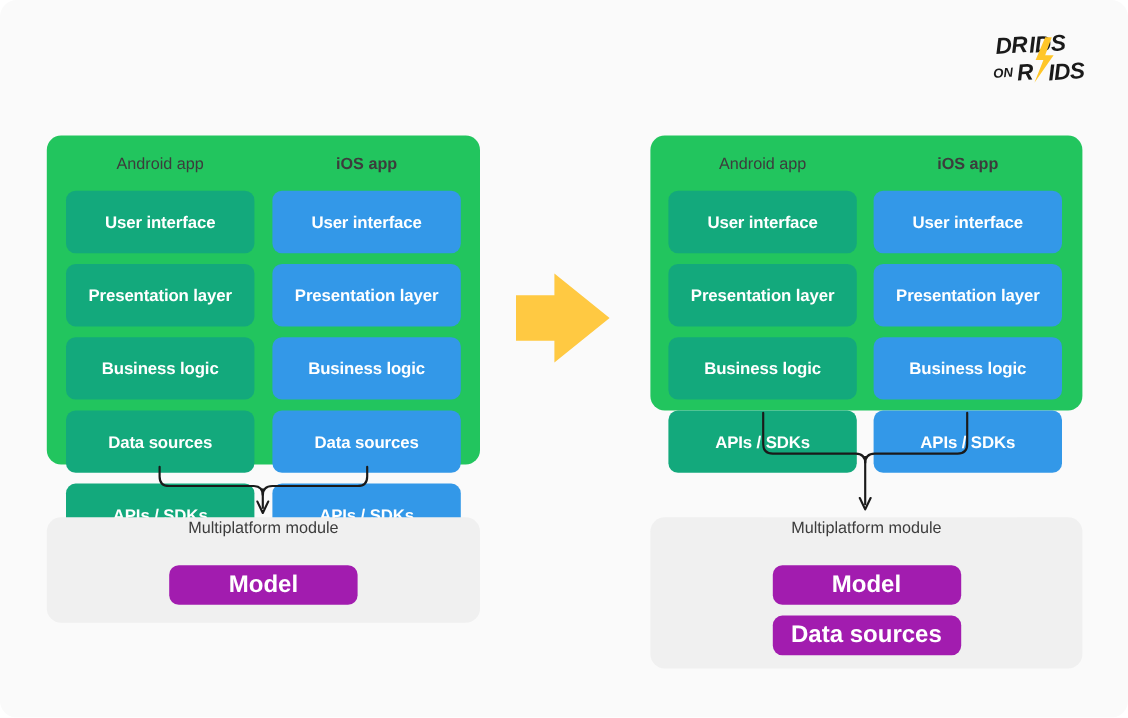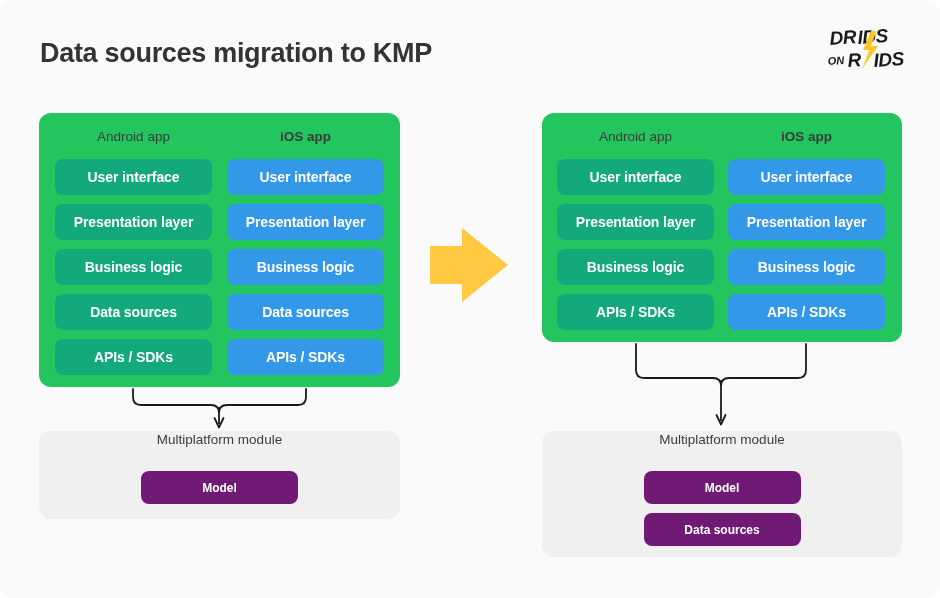--- a/index.html
+++ b/index.html
@@ -70,21 +70,21 @@
     display: flex;
     flex-direction: column;
     gap: 9px;
   }
   .layer-col.left-android  { left: 55px;  top: 159px; }
   .layer-col.left-ios      { left: 227px; top: 159px; }
   .layer-col.right-android { left: 557px; top: 159px; }
   .layer-col.right-ios     { left: 728px; top: 159px; }
 
   .layer-box {
-    height: 36px;
+    height: 52px;
     border-radius: 8px;
     display: flex;
     align-items: center;
     justify-content: center;
     color: #ffffff;
     font-size: 14px;
     font-weight: bold;
     white-space: nowrap;
     letter-spacing: -0.1px;
   }
@@ -119,44 +119,43 @@
     display: flex;
     flex-direction: column;
     align-items: center;
     gap: 9px;
   }
 
   .module-box {
     width: 157px;
     height: 33px;
     border-radius: 8px;
-    background: #701a75;
+    background: #a21caf;
     display: flex;
     align-items: center;
     justify-content: center;
     color: #ffffff;
-    font-size: 12px;
+    font-size: 20px;
     font-weight: bold;
     white-space: nowrap;
   }
 
   
   .svg-overlay {
     position: absolute;
     left: 0; top: 0;
     width: 940px; height: 598px;
     pointer-events: none;
   }
 </style>
 </head>
 <body>
 
 <div id="canvas">
 
-  <div class="page-title">Data sources migration to KMP</div>
 
   <div class="logo">
     <svg viewBox="0 0 88 50" width="88" height="50">
       <g fill="#1a1a1a" font-family="Liberation Sans, sans-serif" font-weight="bold" font-style="italic">
         <text x="4" y="21" font-size="19" letter-spacing="-0.5" transform="rotate(-4 4 21)">DR</text>
         <text x="32" y="20" font-size="19" letter-spacing="-0.5" transform="rotate(-4 32 20)">IDS</text>
         <text x="2" y="41" font-size="11" transform="rotate(-4 2 41)">ON</text>
         <text x="22" y="43" font-size="19" letter-spacing="-0.5" transform="rotate(-4 22 43)">R</text>
         <text x="48" y="43" font-size="19" letter-spacing="-0.5" transform="rotate(-4 48 43)">IDS</text>
       </g>

